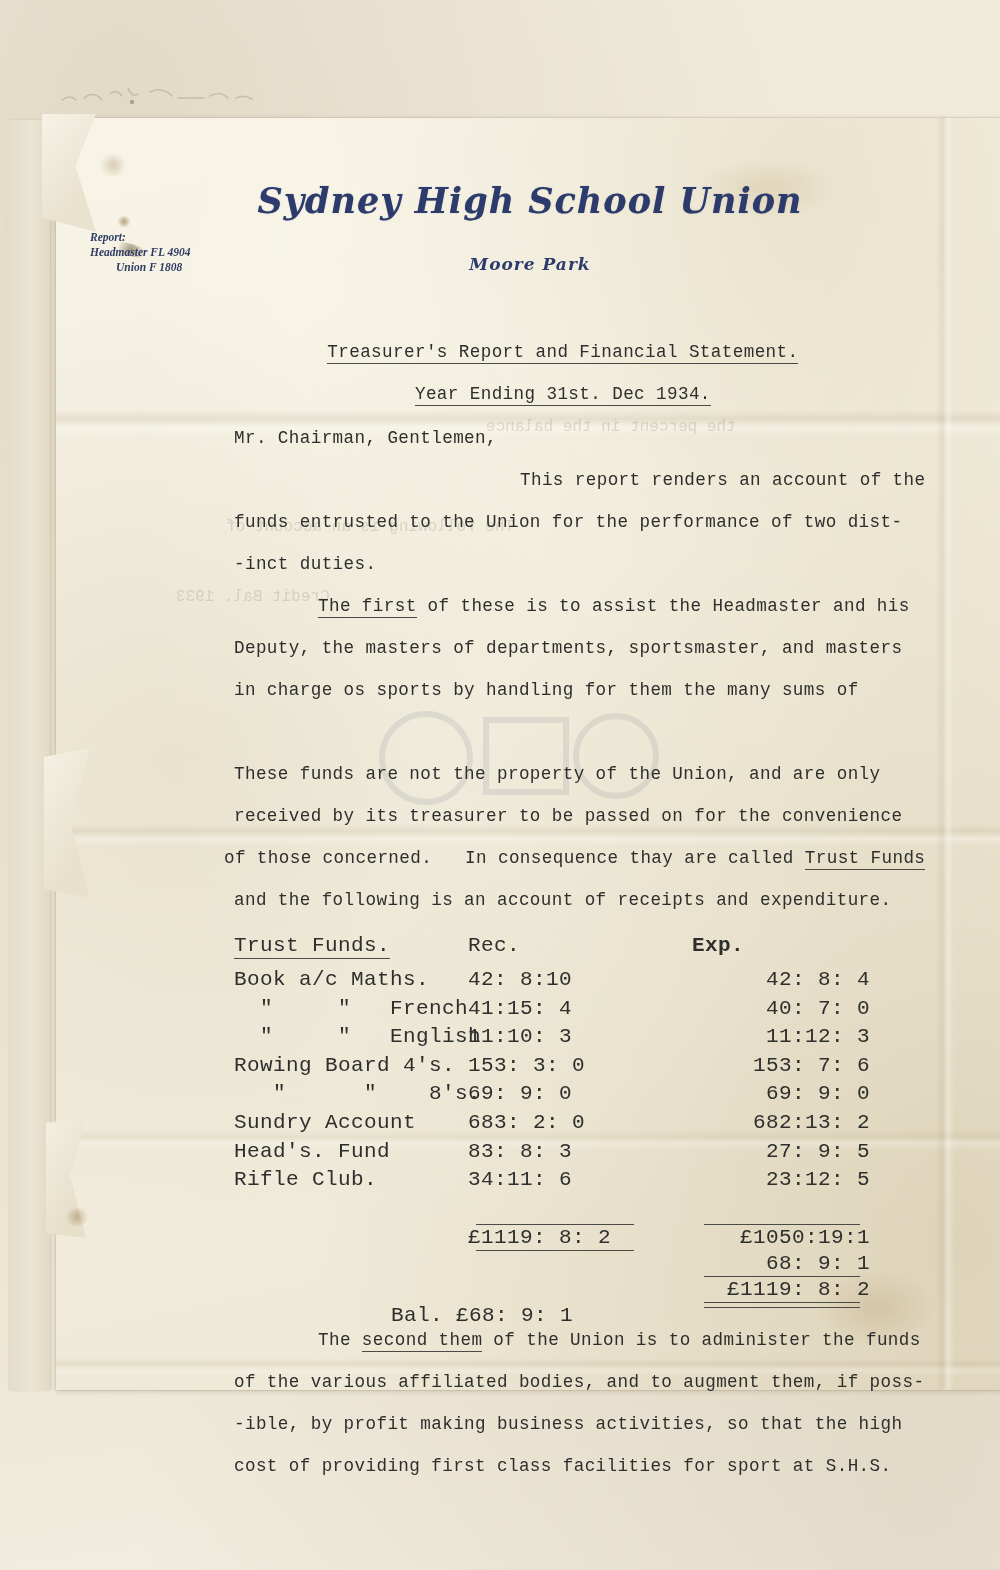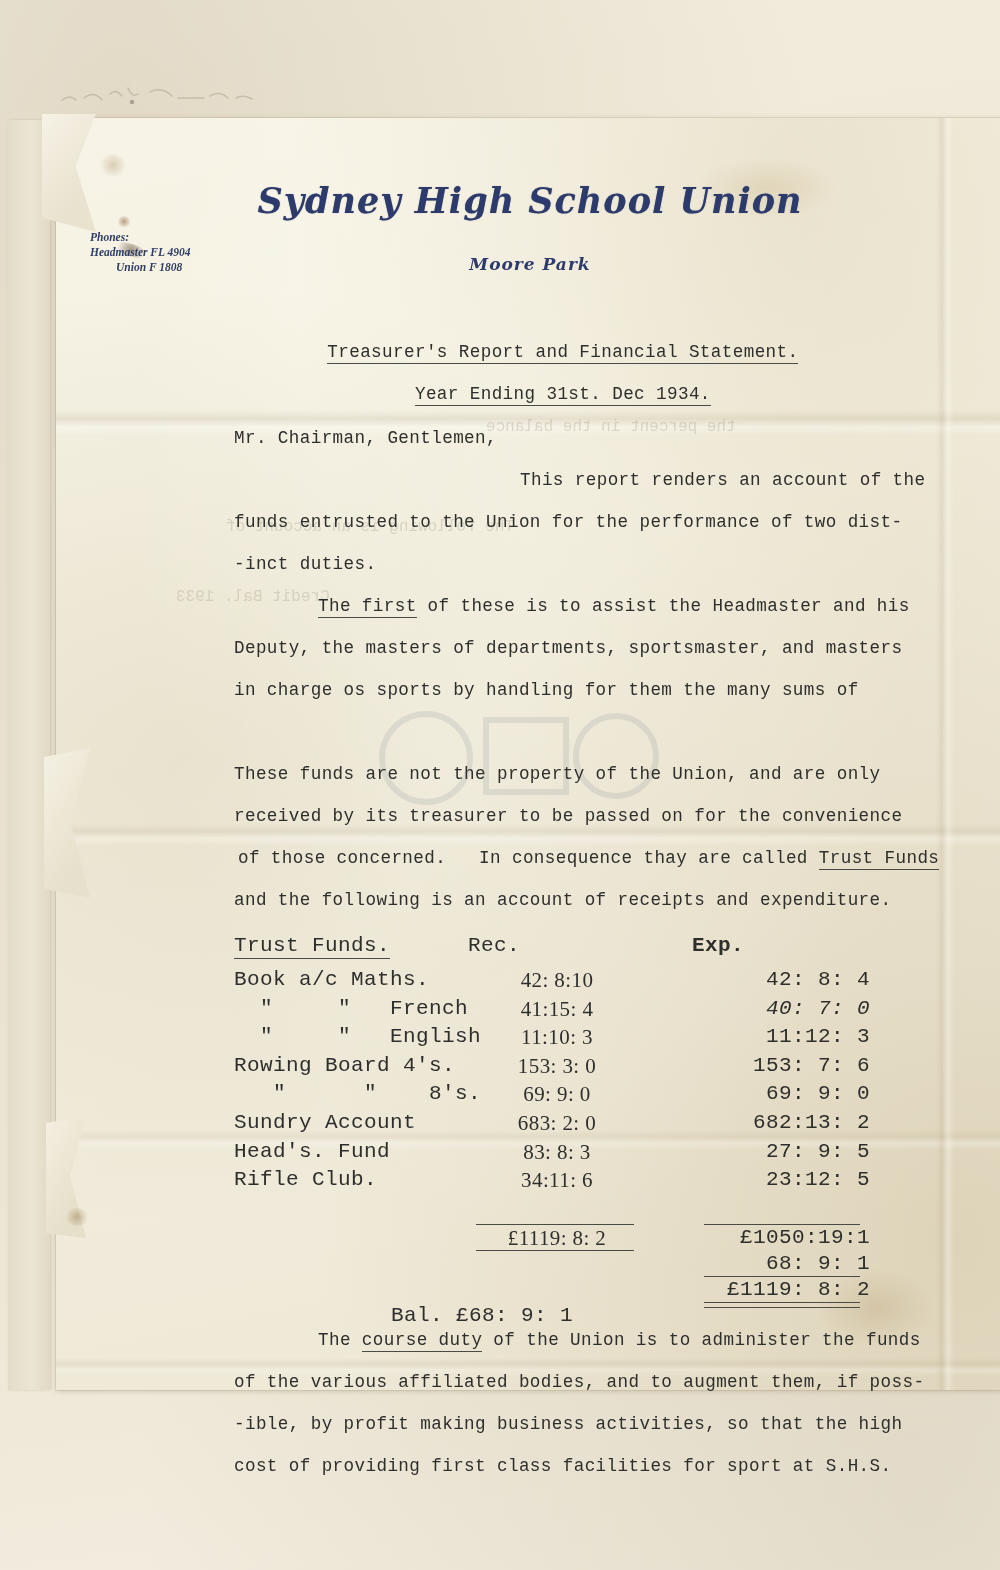--- a/index.html
+++ b/index.html
@@ -94,21 +94,21 @@
     font-size:17.6px;letter-spacing:.4px;
   }
   .tline{position:absolute;white-space:pre;}
   .u{border-bottom:1.5px solid #4a4a46;padding-bottom:1px;}
   .center{left:0;width:100%;text-align:center;}
 
   
   #ledger{position:absolute;left:0;top:0;width:100%;}
   .row{position:absolute;white-space:pre;font-size:21px;}
   .c-label{left:178px;}
-  .c-rec{left:412px;width:178px;text-align:center;font-family:Liberation Serif, serif;}
+  .c-rec{left:412px;width:178px;text-align:left;}
   .c-exp{left:636px;width:178px;text-align:right;}
   .rule{position:absolute;border-bottom:1.5px solid #4a4a46;}
   .dbl{position:absolute;border-bottom:1.5px solid #4a4a46;border-top:1.5px solid #4a4a46;height:4px;}
 
   
   .ghost{
     position:absolute;white-space:pre;color:#6f6a58;opacity:.20;
     font-family:"Liberation Mono",monospace;font-size:16px;
     transform:scaleX(-1);pointer-events:none;
   }
@@ -162,21 +162,21 @@
     </svg>
   </div>
   <div class="ghost" style="left:430px;top:300px;">the percent in the balance</div>
   <div class="ghost" style="left:170px;top:400px;">The following is an account of</div>
   <div class="ghost" style="left:120px;top:470px;">Credit Bal. 1933</div>
 
   <div id="letterhead-title">Sydney High School Union</div>
   <div id="letterhead-sub">Moore Park</div>
 
   <div id="phones-block">
-    <div>Phones:</div>
+    <div>Report:</div>
     <div>Headmaster FL 4904</div>
     <div class="ph-ind">Union F 1808</div>
   </div>
 
   <div id="typed">
 
     <div class="tline center" style="top:204px;">
       <span class="u">Treasurer's Report and Financial Statement.</span>
     </div>
     <div class="tline center" style="top:246px;">
@@ -187,35 +187,35 @@
 
     <div class="tline" style="left:464px;top:352px;">This report renders an account of the</div>
     <div class="tline" style="left:178px;top:394px;">funds entrusted to the Union for the performance of two dist-</div>
     <div class="tline" style="left:178px;top:436px;">-inct duties.</div>
 
     <div class="tline" style="left:262px;top:478px;"><span class="u">The first</span><span> of these is to assist the Headmaster and his</span></div>
     <div class="tline" style="left:178px;top:520px;">Deputy, the masters of departments, sportsmaster, and masters</div>
     <div class="tline" style="left:178px;top:562px;">in charge os sports by handling for them the many sums of</div>
     <div class="tline" style="left:178px;top:646px;">These funds are not the property of the Union, and are only</div>
     <div class="tline" style="left:178px;top:688px;">received by its treasurer to be passed on for the convenience</div>
-    <div class="tline" style="left:182px;top:730px;"><span>of those concerned.   In consequence thay are called </span><span class="u">Trust Funds</span></div>
+    <div class="tline" style="left:168px;top:730px;"><span>of those concerned.   In consequence thay are called </span><span class="u">Trust Funds</span></div>
     <div class="tline" style="left:178px;top:772px;">and the following is an account of receipts and expenditure.</div>
 
     <div id="ledger">
       <div class="row c-label" style="top:816px;"><span class="u">Trust Funds.</span></div>
       <div class="row" style="left:412px;top:816px;">Rec.</div>
       <div class="row" style="left:636px;top:816px;font-weight:bold;">Exp.</div>
 
       <div id="ledger-rows">
           <div class="row c-label" style="top: 850px;">Book a/c Maths.</div>
           <div class="row c-rec" style="top: 850px;">42: 8:10</div>
           <div class="row c-exp" style="top: 850px;">42: 8: 4</div>
           <div class="row c-label" style="top: 878.6px;">  "     "   French</div>
           <div class="row c-rec" style="top: 878.6px;">41:15: 4</div>
-          <div class="row c-exp" style="top: 878.6px; font-style: italic;">40: 7: 0</div>
+          <div class="row c-exp" style="top: 878.6px;">40: 7: 0</div>
           <div class="row c-label" style="top: 907.2px;">  "     "   English</div>
           <div class="row c-rec" style="top: 907.2px;">11:10: 3</div>
           <div class="row c-exp" style="top: 907.2px;">11:12: 3</div>
           <div class="row c-label" style="top: 935.8px;">Rowing Board 4's.</div>
           <div class="row c-rec" style="top: 935.8px;">153: 3: 0</div>
           <div class="row c-exp" style="top: 935.8px;">153: 7: 6</div>
           <div class="row c-label" style="top: 964.4px;">   "      "    8's.</div>
           <div class="row c-rec" style="top: 964.4px;">69: 9: 0</div>
           <div class="row c-exp" style="top: 964.4px;">69: 9: 0</div>
           <div class="row c-label" style="top: 993px; text-align: center;">Sundry Account</div>
@@ -237,18 +237,18 @@
       <div class="rule" style="left:420px;top:1132px;width:158px;"></div>
 
       <div class="row c-exp" style="top:1134px;">68: 9: 1</div>
       <div class="rule" style="left:648px;top:1158px;width:156px;"></div>
       <div class="row c-exp" style="top:1160px;">£1119: 8: 2</div>
       <div class="dbl" style="left:648px;top:1184px;width:156px;"></div>
 
       <div class="row" style="left:335px;top:1186px;">Bal. £68: 9: 1</div>
     </div>
 
-    <div class="tline" style="left:262px;top:1212px;"><span>The </span><span class="u">course duty</span><span> of the Union is to administer the funds</span></div>
+    <div class="tline" style="left:262px;top:1212px;"><span>The </span><span class="u">second them</span><span> of the Union is to administer the funds</span></div>
     <div class="tline" style="left:178px;top:1254px;">of the various affiliated bodies, and to augment them, if poss-</div>
     <div class="tline" style="left:178px;top:1296px;">-ible, by profit making business activities, so that the high</div>
     <div class="tline" style="left:178px;top:1338px;">cost of providing first class facilities for sport at S.H.S.</div>
   </div>
 </div>
 
 </body></html>

